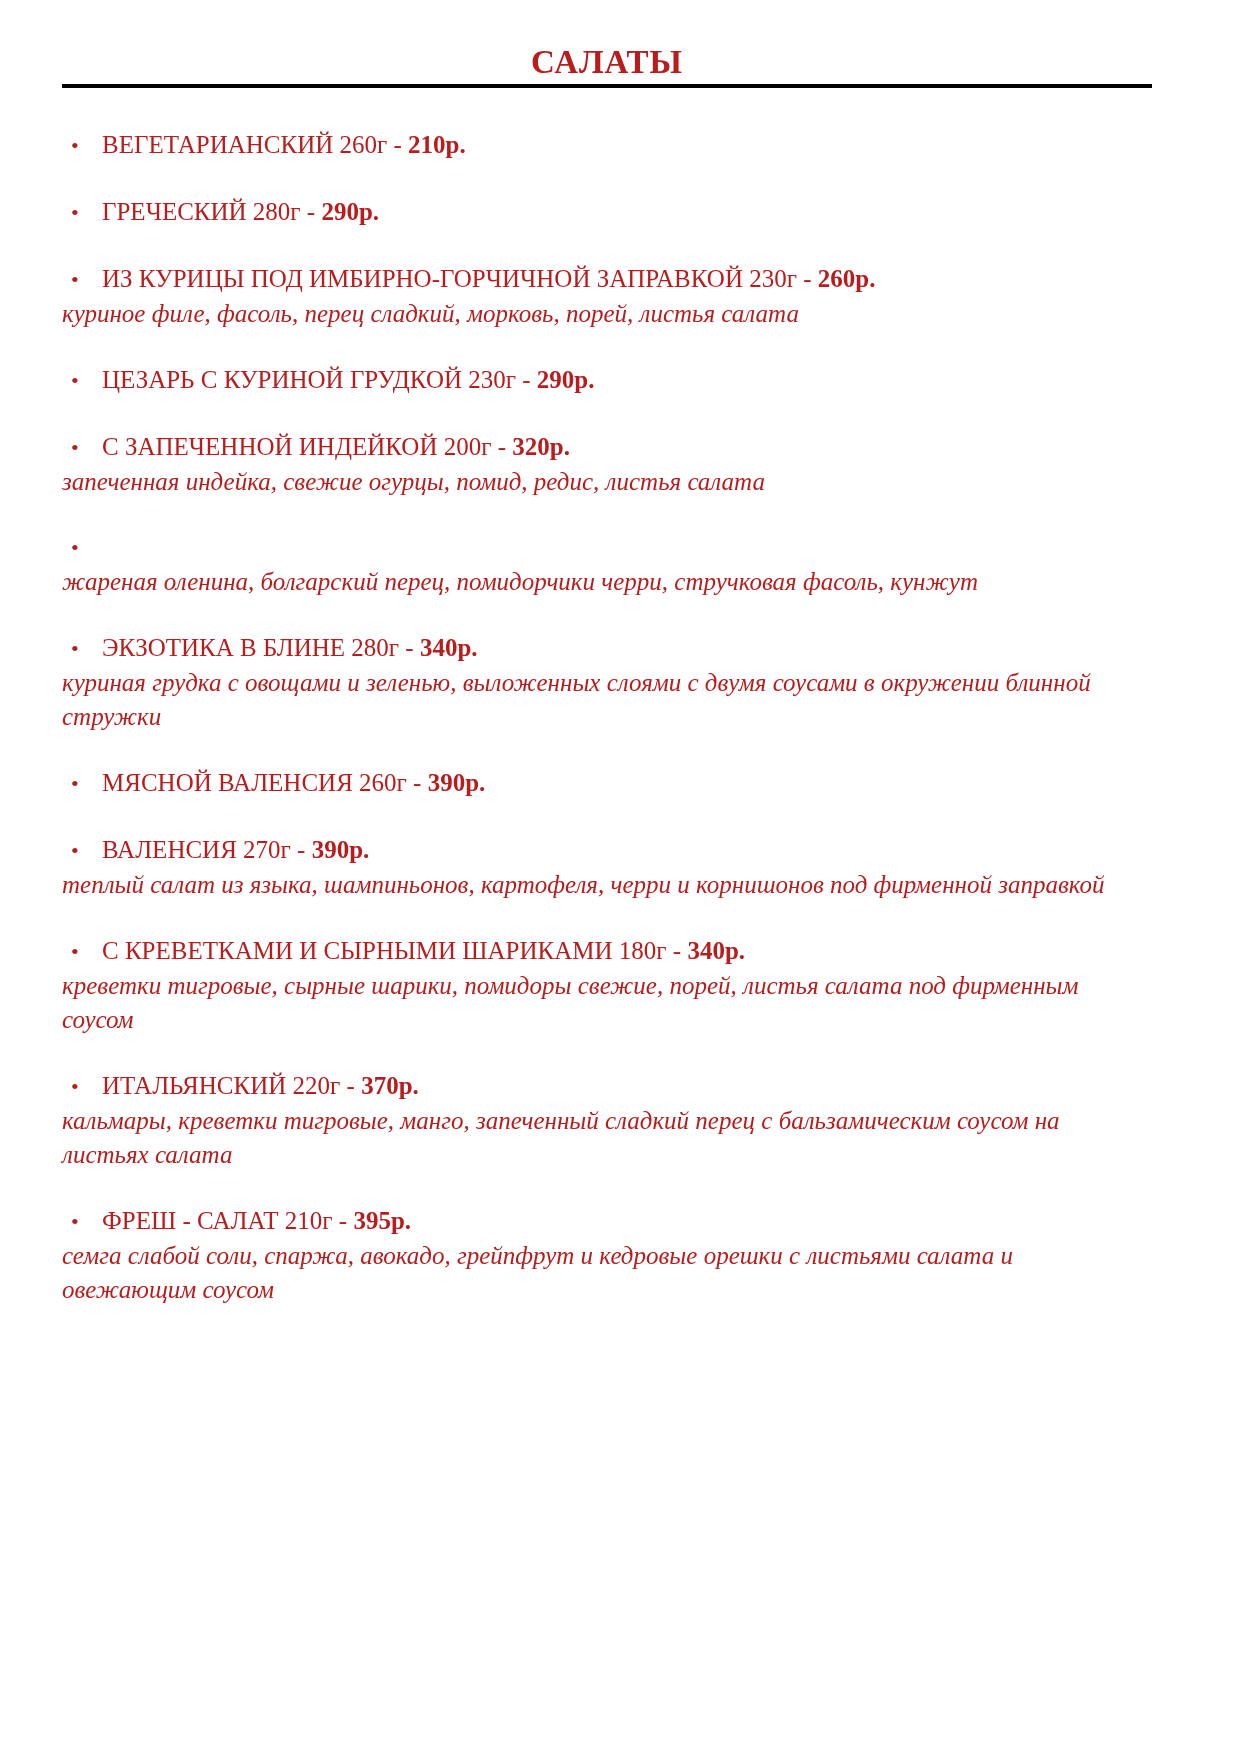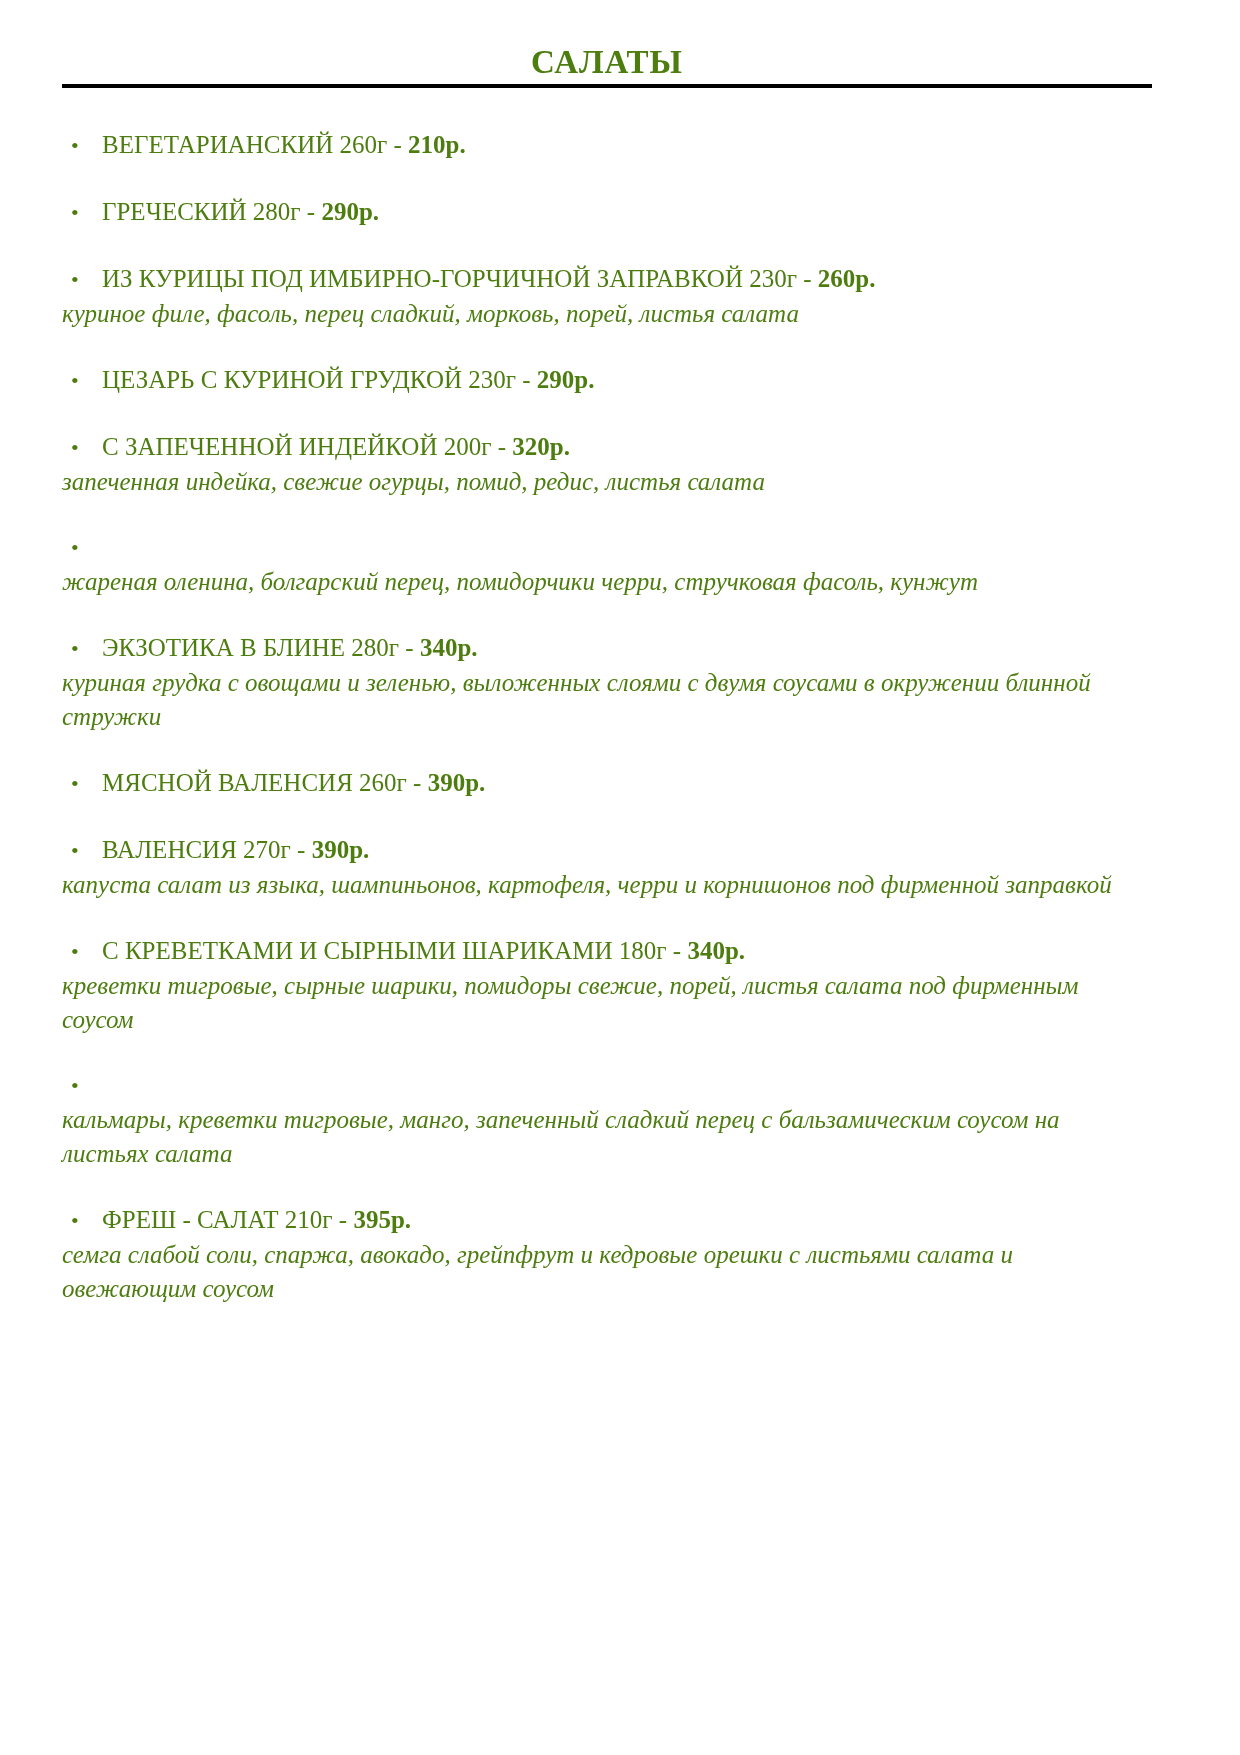--- a/index.html
+++ b/index.html
@@ -7,21 +7,21 @@
     padding: 0;
     background: #ffffff;
   }
   .page {
     position: relative;
     width: 1240px;
     height: 1755px;
     box-sizing: border-box;
     padding: 42px 88px 0 62px;
     background: #ffffff;
-    color: #4d7c0f;
+    color: #b91c1c;
     font-family: "Liberation Serif", "DejaVu Serif", serif;
     overflow: hidden;
   }
   .title-block {
     text-align: center;
     border-bottom: 4px solid #000000;
     padding-bottom: 2px;
   }
   .title-block h1 {
     margin: 0;
@@ -125,34 +125,35 @@
       <span class="bullet">•</span>
       <span class="head-text"><span>МЯСНОЙ ВАЛЕНСИЯ 260г -</span> <b>390р.</b></span>
     </div>
   </li>
 
   <li class="menu-item">
     <div class="head">
       <span class="bullet">•</span>
       <span class="head-text"><span>ВАЛЕНСИЯ 270г -</span> <b>390р.</b></span>
     </div>
-    <div class="desc">капуста салат из языка, шампиньонов, картофеля, черри и корнишонов под фирменной заправкой</div>
+    <div class="desc">теплый салат из языка, шампиньонов, картофеля, черри и корнишонов под фирменной заправкой</div>
   </li>
 
   <li class="menu-item">
     <div class="head">
       <span class="bullet">•</span>
       <span class="head-text"><span>С КРЕВЕТКАМИ И СЫРНЫМИ ШАРИКАМИ 180г -</span> <b>340р.</b></span>
     </div>
     <div class="desc">креветки тигровые, сырные шарики, помидоры свежие, порей, листья салата под фирменным соусом</div>
   </li>
 
   <li class="menu-item">
     <div class="head">
       <span class="bullet">•</span>
+      <span class="head-text"><span>ИТАЛЬЯНСКИЙ 220г -</span> <b>370р.</b></span>
     </div>
     <div class="desc">кальмары, креветки тигровые, манго, запеченный сладкий перец с бальзамическим соусом на листьях салата</div>
   </li>
 
   <li class="menu-item">
     <div class="head">
       <span class="bullet">•</span>
       <span class="head-text"><span>ФРЕШ - САЛАТ 210г -</span> <b>395р.</b></span>
     </div>
     <div class="desc">семга слабой соли, спаржа, авокадо, грейпфрут и кедровые орешки с листьями салата и овежающим соусом</div>

